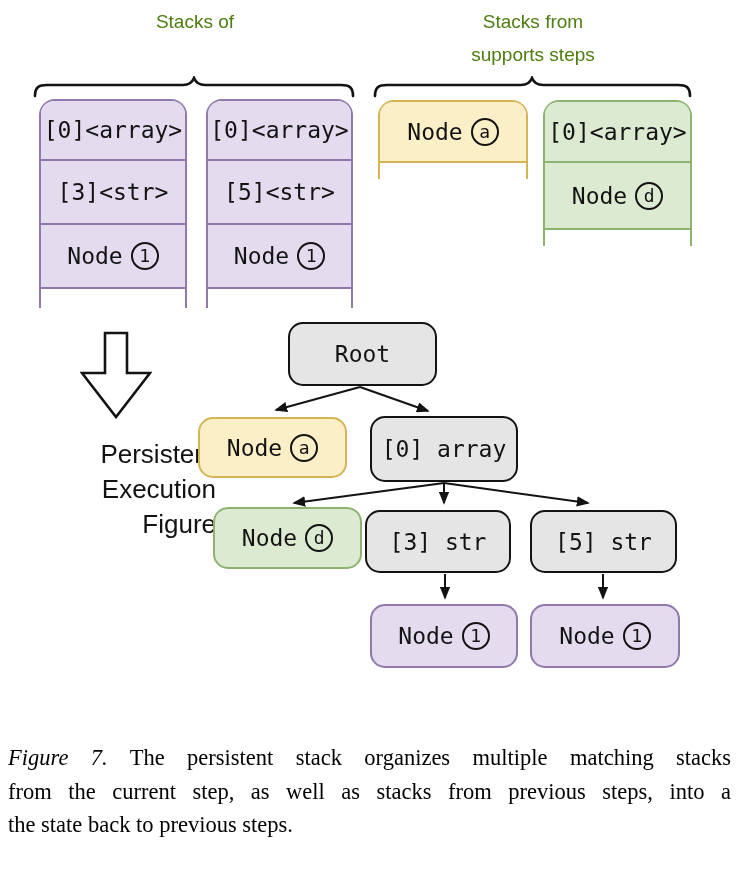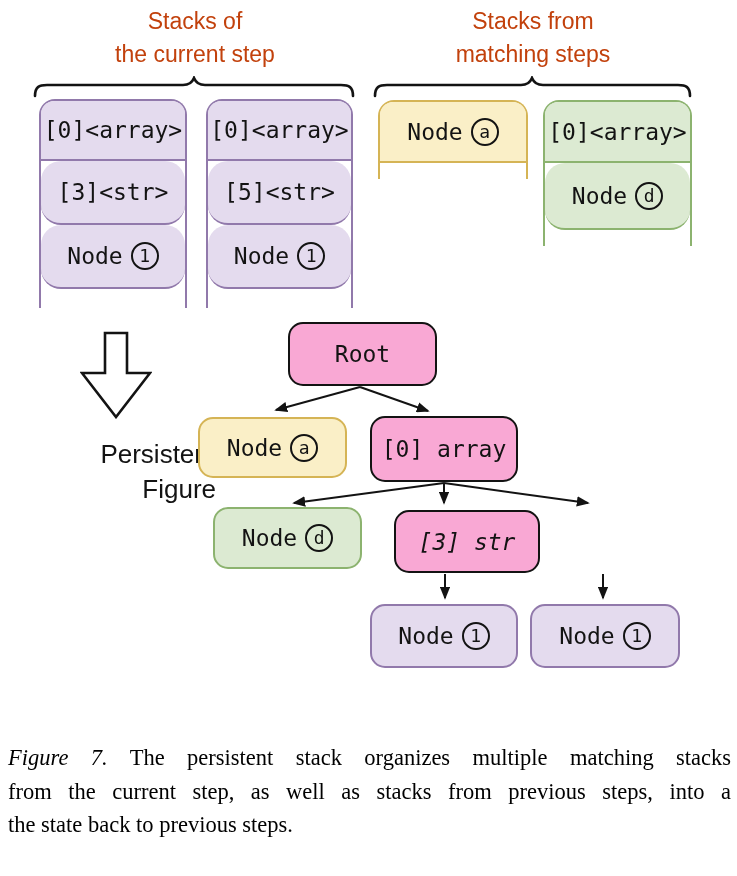--- a/index.html
+++ b/index.html
@@ -3,33 +3,33 @@
 <meta charset="utf-8">
 <style>
   html,body { margin:0; padding:0; background:#ffffff; }
   #figure {
     position:relative; width:737px; height:876px; background:#ffffff;
     overflow:hidden; color:#111;
   }
   .heading {
     position:absolute; text-align:center;
     font-family:"Liberation Sans", sans-serif;
-    font-size:23px; line-height:33px; color:#c2410c;
+    font-size:19px; line-height:33px; color:#4d7c0f;
   }
   .brace { position:absolute; }
 
   
   .stack {
     position:absolute; box-sizing:border-box;
     border:2px solid #999; border-bottom:none;
     border-radius:16px 16px 0 0;
   }
   .stack .cell {
     box-sizing:border-box; display:flex; align-items:center; justify-content:center;
-    gap:8px; border-bottom:2px solid #999;border-radius:20px;
+    gap:8px; border-bottom:2px solid #999;
   }
   .stack .cell.first { border-radius:13px 13px 0 0; }
   .stack .tail { background:transparent; }
   .stack.purple { border-color:var(--purple-border,#9179ab); }
   .stack.purple .cell { background:var(--purple-fill,#e4dbee); border-bottom-color:var(--purple-border,#9179ab); }
   .stack.yellow { border-color:var(--yellow-border,#d5b455); }
   .stack.yellow .cell { background:var(--yellow-fill,#faefc7); border-bottom-color:var(--yellow-border,#d5b455); }
   .stack.green { border-color:var(--green-border,#8cb36f); }
   .stack.green .cell { background:var(--green-fill,#dcead2); border-bottom-color:var(--green-border,#8cb36f); }
 
@@ -41,21 +41,21 @@
     font-family:"DejaVu Sans Mono", monospace; font-size:18px; line-height:1; color:#131313;
     flex:0 0 auto;
   }
 
   
   .tnode {
     position:absolute; box-sizing:border-box;
     display:flex; align-items:center; justify-content:center; gap:8px;
     border-radius:15px;
   }
-  .tnode.white  { background:#f9a8d4; border:2.6px solid #131313; }
+  .tnode.white  { background:#e5e5e5; border:2.6px solid #131313; }
   .tnode.yellow { background:var(--yellow-fill,#faefc7); border:2.2px solid var(--yellow-border,#d5b455); }
   .tnode.green  { background:var(--green-fill,#dcead2);  border:2.2px solid var(--green-border,#8cb36f); }
   .tnode.purple { background:var(--purple-fill,#e4dbee); border:2.2px solid var(--purple-border,#9179ab); }
 
   #big-arrow { position:absolute; left:80px; top:331px; }
   #persistent-label {
     position:absolute; left:26px; top:437px; width:190px; text-align:right;
     font-family:"Liberation Sans", sans-serif; font-size:26px; line-height:35px; color:#131313;
   }
   #tree-edges { position:absolute; left:0; top:0; pointer-events:none; }
@@ -69,25 +69,24 @@
   .cap-line.last { text-align-last:left; }
   .ital { font-style:italic;margin-top:16px; }
 </style>
 </head>
 <body>
 
 <div id="figure">
 
   <div class="heading" style="left:35px; top:5px; width:320px;">
     <div>Stacks of</div>
-    <div>the current step</div>
   </div>
   <div class="heading" style="left:374px; top:5px; width:318px;">
     <div>Stacks from</div>
-    <div>matching steps</div>
+    <div>supports steps</div>
   </div>
 
   <svg class="brace" style="left:33px; top:76px;" width="322" height="22" viewBox="0 0 322 22">
     <path d="M2,20 C2,11 6,9 14,9 L150,9 C156,9 159,7 161,2 C163,7 166,9 172,9 L308,9 C316,9 320,11 320,20" fill="none" stroke="#131313" stroke-width="2.6" stroke-linecap="round"></path>
   </svg>
   <svg class="brace" style="left:373px; top:76px;" width="319" height="22" viewBox="0 0 319 22">
     <path d="M2,20 C2,11 6,9 14,9 L148,9 C154,9 157,7 159,2 C161,7 164,9 170,9 L305,9 C313,9 317,11 317,20" fill="none" stroke="#131313" stroke-width="2.6" stroke-linecap="round"></path>
   </svg>
 
   <div class="stack purple" style="left:39px; top:99px; width:148px; height:209px;">
@@ -136,20 +135,21 @@
     </div>
     <div class="tail" style="height:18px;"></div>
   </div>
 
   <svg id="big-arrow" width="72" height="88" viewBox="0 0 72 88">
     <polygon points="25,2 47,2 47,42 70,42 36,86 2,42 25,42" fill="#ffffff" stroke="#131313" stroke-width="2.6" stroke-linejoin="miter"></polygon>
   </svg>
 
   <div id="persistent-label">
     <div>Persistent</div>
+    <div>Execution</div>
     <div>Figure</div>
   </div>
 
   <div class="tnode white" style="left:288px; top:322px; width:149px; height:64px;">
     <span class="mono">Root</span>
   </div>
 
   <div class="tnode yellow" style="left:198px; top:417px; width:149px; height:61px;">
     <span class="mono">Node</span>
     <span class="circ">a</span>
@@ -157,24 +157,27 @@
 
   <div class="tnode white" style="left:370px; top:416px; width:148px; height:66px;">
     <span class="mono">[0] array</span>
   </div>
 
   <div class="tnode green" style="left:213px; top:507px; width:149px; height:62px;">
     <span class="mono">Node</span>
     <span class="circ">d</span>
   </div>
 
-  <div class="tnode white" style="left:394px; top:510px; width:146px; height:63px;font-style:italic;">
+  <div class="tnode white" style="left:365px; top:510px; width:146px; height:63px;">
     <span class="mono">[3] str</span>
   </div>
 
+  <div class="tnode white" style="left:530px; top:510px; width:147px; height:63px;">
+    <span class="mono">[5] str</span>
+  </div>
 
   <div class="tnode purple" style="left:370px; top:604px; width:148px; height:64px;">
     <span class="mono">Node</span>
     <span class="circ">1</span>
   </div>
 
   <div class="tnode purple" style="left:530px; top:604px; width:150px; height:64px;">
     <span class="mono">Node</span>
     <span class="circ">1</span>
   </div>

